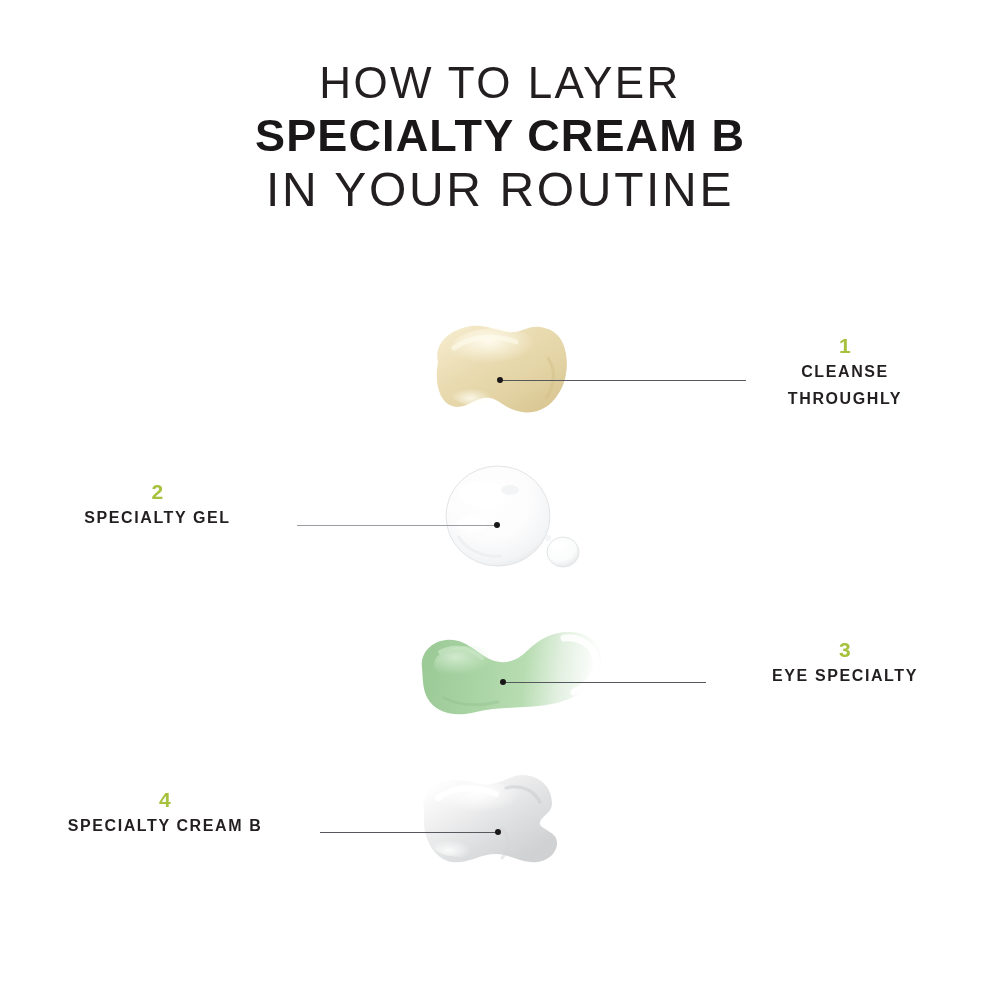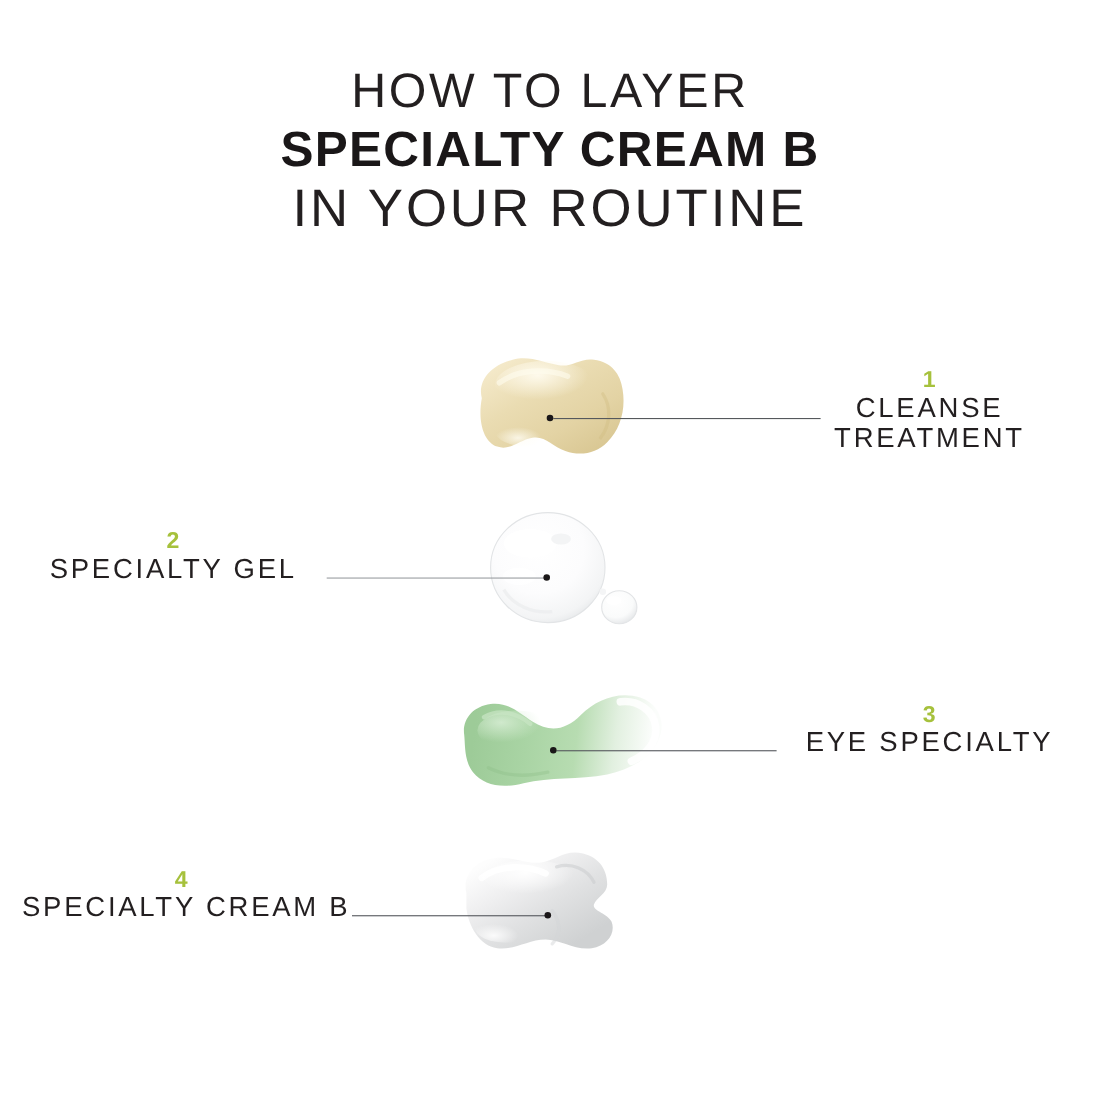--- a/index.html
+++ b/index.html
@@ -57,22 +57,22 @@
     text-align: center;
   }
   .step-number {
     font-size: 21px;
     font-weight: 700;
     color: #a6c13c;
     letter-spacing: 0.02em;
     line-height: 24px;
   }
   .step-label {
-    font-size: 25px;
-    font-weight: 400;
+    font-size: 16px;
+    font-weight: 700;
     color: #231f20;
     letter-spacing: 0.10em;
     line-height: 27px;
     white-space: nowrap;
   }
 
   
   .connector {
     position: absolute;
     height: 1px;
@@ -156,21 +156,21 @@
       <ellipse cx="56" cy="74" rx="30" ry="14" fill="url(#beigeHi2)"></ellipse>
       <path d="M30,30 C46,18 72,16 92,24" stroke="#FFFDF0" stroke-width="5" fill="none" opacity="0.55" stroke-linecap="round"></path>
       <path d="M124,40 C132,52 131,68 122,80" stroke="#CDB97E" stroke-width="3" fill="none" opacity="0.35" stroke-linecap="round"></path>
     </svg>
   </div>
   <div class="connector" id="line-cleanse"></div>
   <div class="dot" id="dot-cleanse"></div>
   <div class="label-group" id="label-cleanse">
     <div class="step-number">1</div>
     <div class="step-label">CLEANSE</div>
-    <div class="step-label">TREATMENT</div>
+    <div class="step-label">THROUGHLY</div>
   </div>
 
   <div class="swatch" id="swatch-gel">
     <svg width="160" height="112" viewBox="0 0 160 112" aria-hidden="true">
       <defs>
         <radialGradient id="gelGrad" cx="0.42" cy="0.34" r="0.72">
           <stop offset="0%" stop-color="#FFFFFF"></stop>
           <stop offset="55%" stop-color="#FCFCFD"></stop>
           <stop offset="86%" stop-color="#F3F4F5"></stop>
           <stop offset="100%" stop-color="#E4E6E8"></stop>

